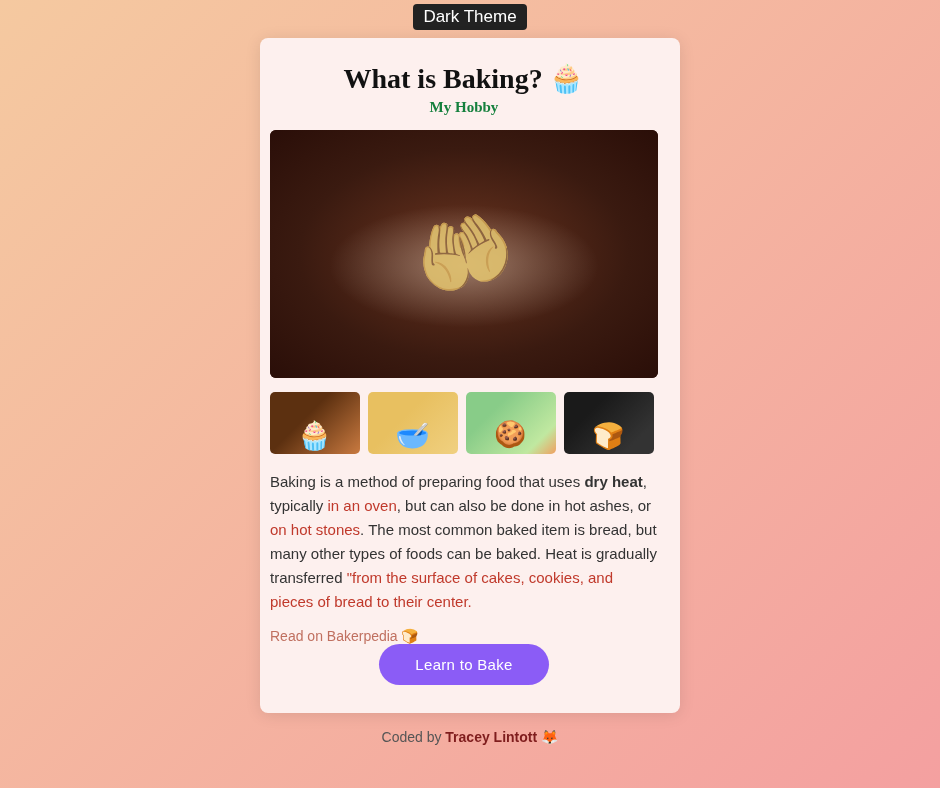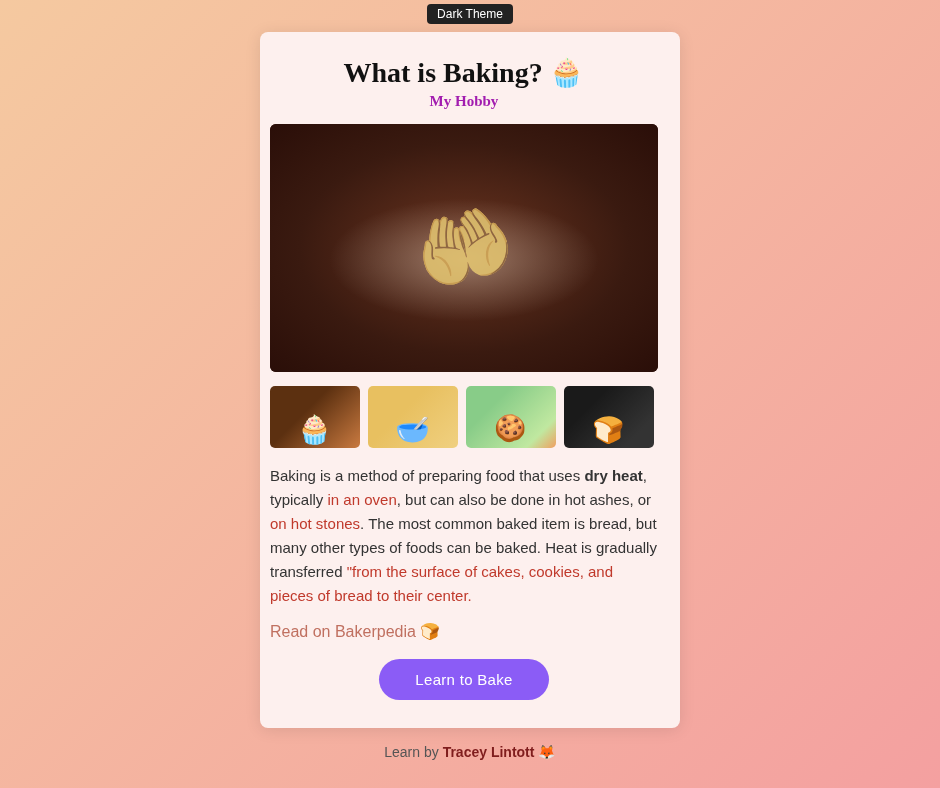--- a/index.html
+++ b/index.html
@@ -13,21 +13,21 @@
       align-items: center;
       font-family: Georgia, 'Times New Roman', serif;
       position: relative;
       overflow: hidden;
     }
 
     
     .dark-theme-badge {
       background: #222;
       color: #fff;
-      font-size: 12px;
+      font-size: 17px;
       font-family: Arial, sans-serif;
       padding: 3px 10px;
       border-radius: 4px;
       margin-top: 4px;
       margin-bottom: 8px;
       display: inline-block;
     }
 
     
     .card {
@@ -45,21 +45,21 @@
       font-size: 28px;
       font-weight: 900;
       color: #111;
       text-align: center;
       font-family: Georgia, serif;
     }
 
     .card-subtitle {
       font-size: 15px;
       font-weight: 700;
-      color: #a21caf;
+      color: #15803d;
       text-align: center;
       margin-top: 4px;
       margin-bottom: 14px;
       font-family: Georgia, serif;
     }
 
     
     .main-image {
       width: 388px;
       height: 248px;
@@ -142,26 +142,25 @@
     .description .highlight-red {
       color: #c0392b;
     }
     .description .highlight-bold {
       font-weight: bold;
     }
 
     
     .read-link {
       color: #c07060;
-      font-size: 16px;
+      font-size: 14px;
       font-family: Arial, sans-serif;
       text-decoration: none;
       width: 388px;
       display: block;
-      margin-bottom: 18px;
     }
 
     
     .learn-btn {
       background: #8b5cf6;
       color: #fff;
       border: none;
       border-radius: 22px;
       padding: 12px 36px;
       font-size: 15px;
@@ -252,16 +251,16 @@
 
   <a href="#" class="read-link">
     <span>Read on Bakerpedia 🍞</span>
   </a>
 
   <button class="learn-btn">Learn to Bake</button>
 
 </div>
 
 <div class="footer">
-  <span>Learn by</span>
+  <span>Coded by</span>
   <strong>Tracey Lintott</strong>
   <span> 🦊</span>
 </div>
 
 </body></html>

